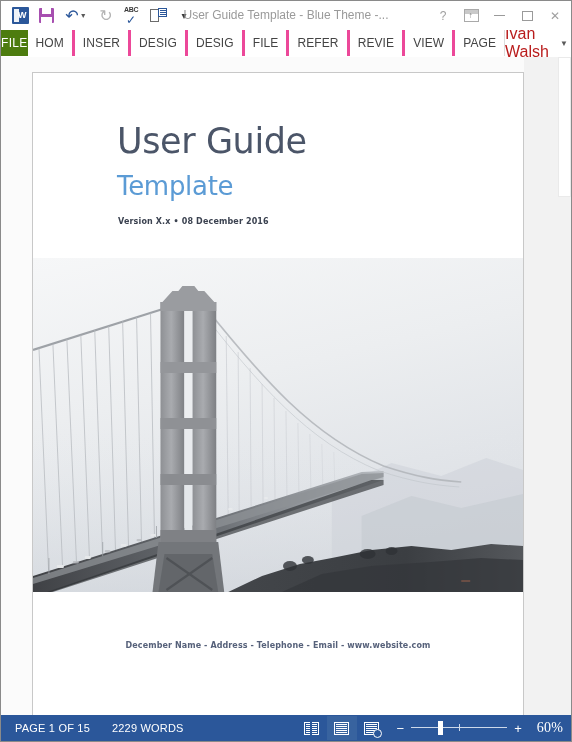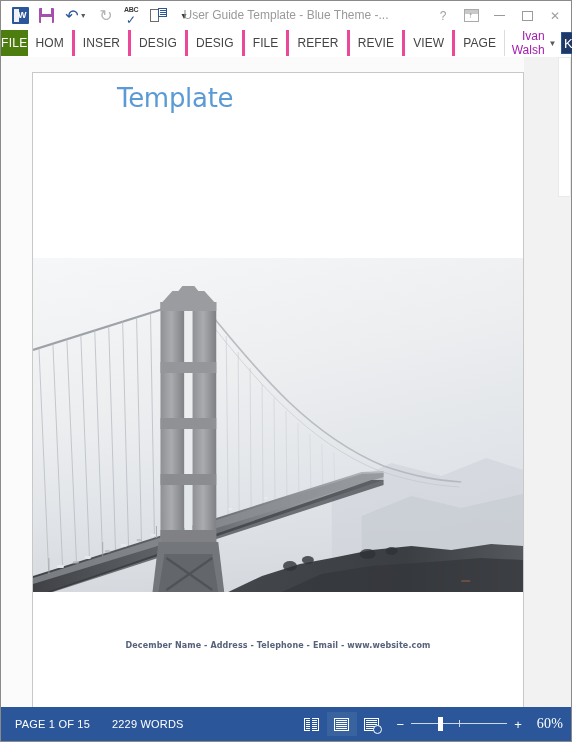--- a/index.html
+++ b/index.html
@@ -135,21 +135,21 @@
     padding: 0 8px;
     font-size: 12px; color: #444444;
     border-right: 3px solid #ec4899;
     letter-spacing: .1px;
   }
   .tab:first-of-type { border-left: 1px solid transparent; }
   .account {
     margin-left: auto; display: flex; align-items: center; gap: 4px;
     padding-right: 3px;
   }
-  .account-name { font-size: 12px; color: #a21caf; text-align: right; }
+  .account-name { font-size: 16px; color: #b91c1c; }
   .account-caret { font-size: 8px; color: #5a5a5a; }
   .avatar {
     width: 22px; height: 22px; background: #1f3864;
     color: #ffffff; font-size: 13px;
     display: flex; align-items: center; justify-content: center;
     border: 1px solid #2b579a;
   }
 
   
   .canvas {
@@ -208,21 +208,21 @@
   .doc-footer {
     position: absolute; left: 0; right: 0; top: 568px;
     text-align: center;
     font-size: 8px; font-weight: bold; color: #56617a;
     letter-spacing: .1px;
     font-family: "DejaVu Sans", sans-serif;
   }
 
   
   .statusbar {
-    height: 34px; min-height: 26px;
+    height: 26px; min-height: 26px;
     background: #2b579a; color: #ffffff;
     display: flex; align-items: center;
     padding: 0 8px 0 14px;
     font-size: 11px;
   }
   .status-left { display: flex; align-items: center; gap: 22px; letter-spacing: .2px; }
   .status-right { margin-left: auto; display: flex; align-items: center; gap: 0; }
   .viewbtn {
     width: 30px; height: 24px;
     display: flex; align-items: center; justify-content: center;
@@ -345,21 +345,23 @@
       <span class="account-caret">▼</span>
       <span class="avatar">K</span>
     </div>
   </div>
 
   <div class="canvas">
     <div class="leftgutter"></div>
 
     <div class="page">
 
+      <div class="doc-title">User Guide</div>
       <div class="doc-subtitle">Template</div>
+      <div class="doc-version">Version X.x • 08 December 2016</div>
 
       <div class="photo">
         <svg viewBox="0 0 492 334" preserveAspectRatio="none">
           <defs>
             <linearGradient id="sky" x1="0" y1="0" x2="0.35" y2="1">
               <stop offset="0%" stop-color="#f6f7f8"></stop>
               <stop offset="45%" stop-color="#eceef0"></stop>
               <stop offset="78%" stop-color="#e2e5e9"></stop>
               <stop offset="100%" stop-color="#dcdfe4"></stop>
             </linearGradient>

